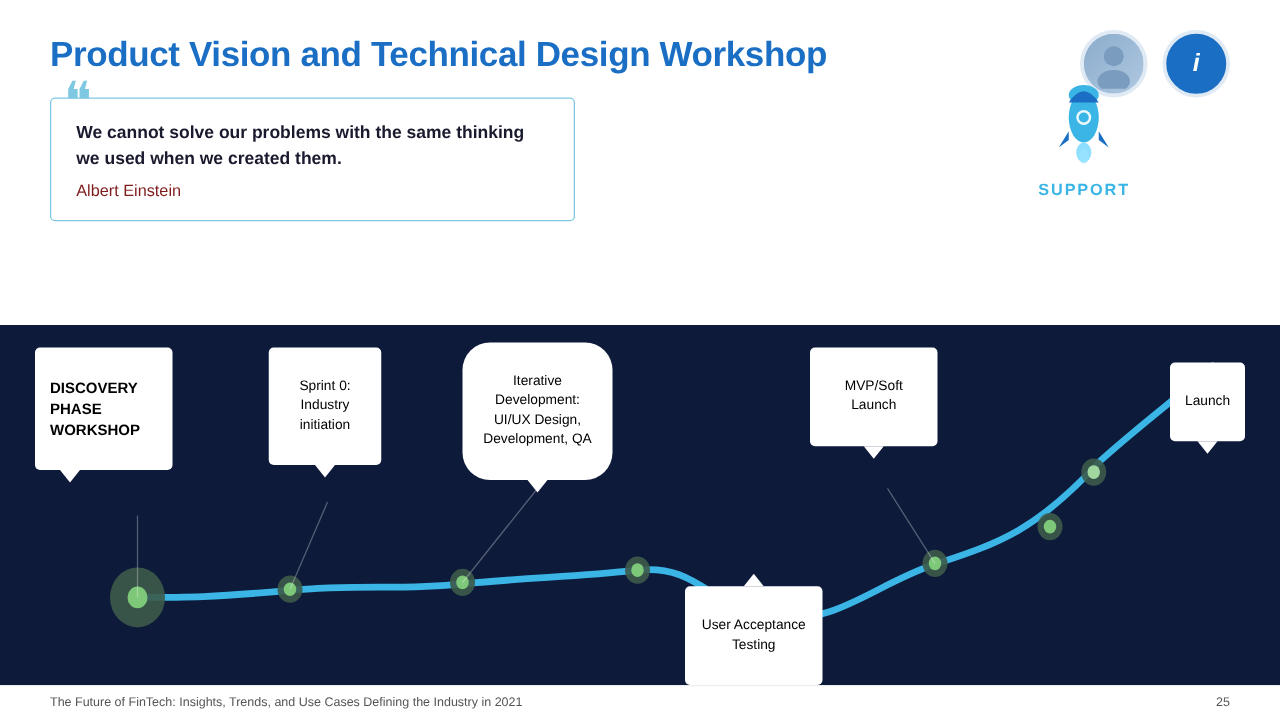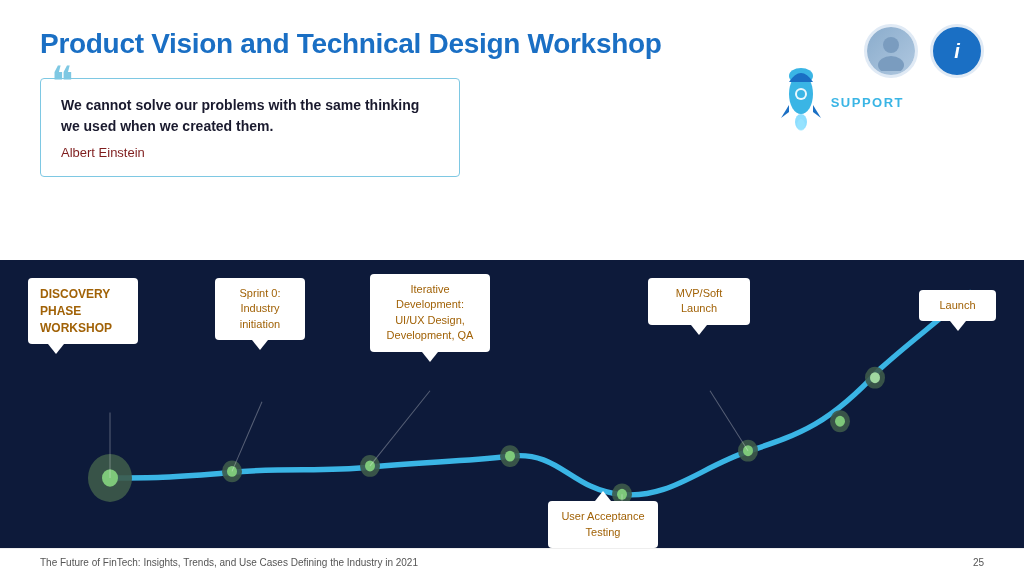--- a/index.html
+++ b/index.html
@@ -116,21 +116,21 @@
       font-weight: 900;
       font-style: italic;
     }
 
     
     .rocket-area {
       position: absolute;
       right: 120px;
       top: 60px;
       display: flex;
-      flex-direction: row;
+      flex-direction: column;
       align-items: center;
     }
 
     .rocket-svg {
       width: 60px;
       height: 80px;
     }
 
     .support-label {
       color: #3ab5e5;
@@ -155,23 +155,23 @@
       left: 0;
       width: 100%;
       height: 100%;
     }
 
     
     .callout {
       position: absolute;
       background: #fff;
       border-radius: 4px;
-      padding: 8px 12px;
+      padding: 24px 12px;
       font-size: 11px;
-      color: #a16207;
+      color: #000000;
       line-height: 1.4;
     }
 
     .callout::after {
       content: '';
       position: absolute;
       bottom: -10px;
       left: 50%;
       transform: translateX(-50%);
       border-left: 8px solid transparent;
@@ -207,33 +207,34 @@
       top: 18px;
       width: 90px;
       text-align: center;
     }
 
     .callout-iterative {
       left: 370px;
       top: 14px;
       width: 120px;
       text-align: center;
+      border-radius: 22px;
     }
 
     .callout-mvp {
       left: 648px;
       top: 18px;
       width: 102px;
       text-align: center;
     }
 
     .callout-launch {
       right: 28px;
       top: 30px;
-      width: 77px;
+      width: 60px;
       text-align: center;
     }
 
     .callout-launch::after {
       display: none;
     }
     .callout-launch::before {
       content: '';
       position: absolute;
       bottom: -10px;

